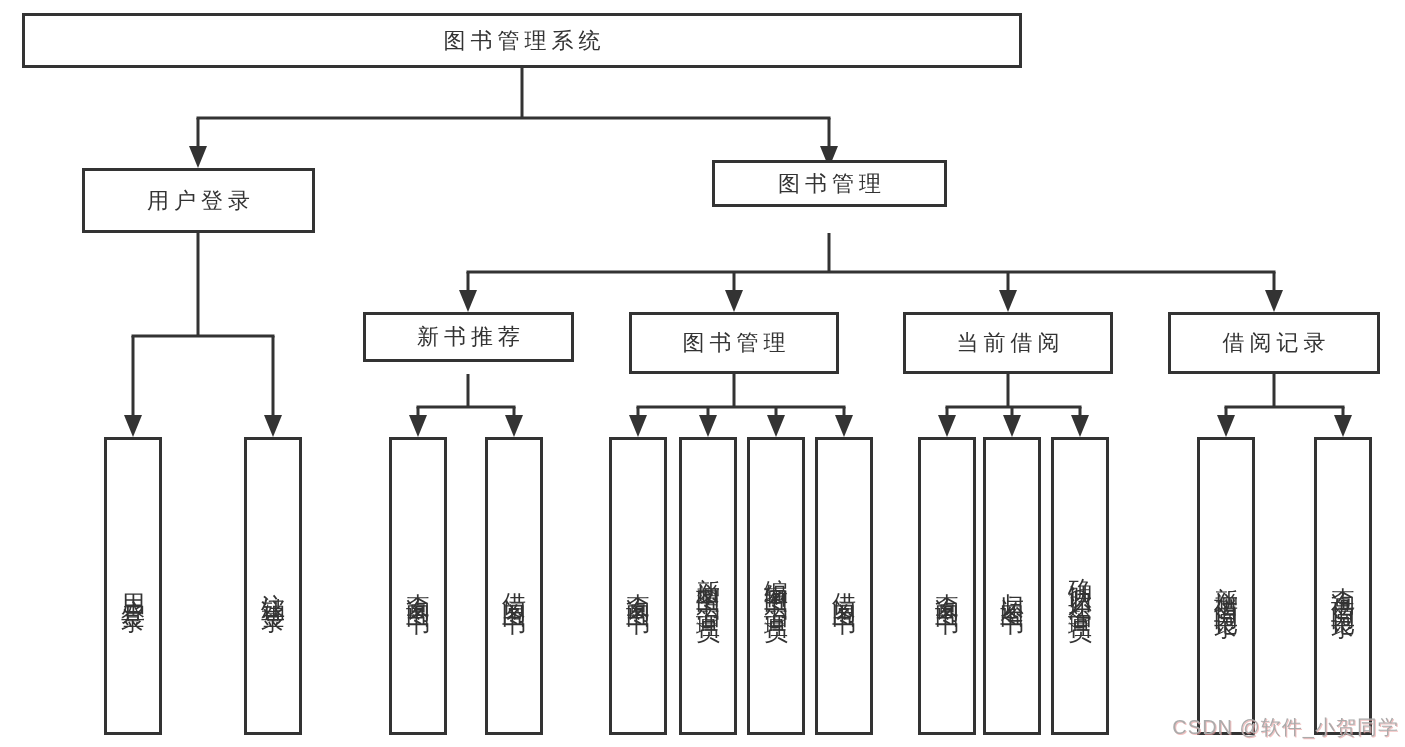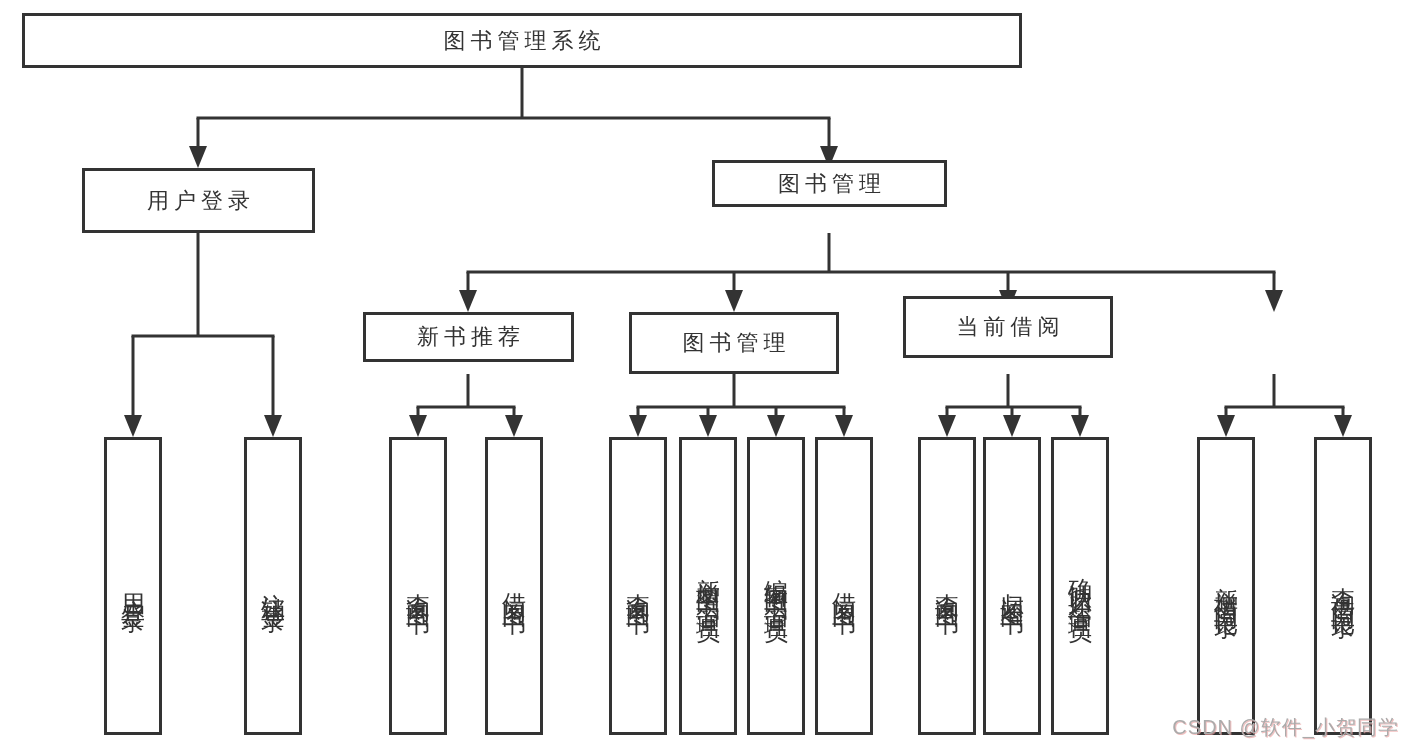--- a/index.html
+++ b/index.html
@@ -43,21 +43,21 @@
     letter-spacing: 6px;
     line-height: 1;
     white-space: nowrap;
   }
   
   .n-root   { left: 22px;   top: 13px;  width: 1000px; height: 55px; }
   .n-login  { left: 82px;   top: 168px; width: 233px;  height: 65px; }
   .n-mgmt   { left: 712px;  top: 160px; width: 235px;  height: 47px; }
   .n-sec0   { left: 363px;  top: 312px; width: 211px;  height: 50px; }
   .n-sec1   { left: 629px;  top: 312px; width: 210px;  height: 62px; }
-  .n-sec2   { left: 903px;  top: 296px; width: 210px;  height: 62px; }
+  .n-sec2   { left: 903px;  top: 312px; width: 210px;  height: 62px; }
   .n-sec3   { left: 1168px; top: 312px; width: 212px;  height: 62px; }
   .leaf     { top: 437px; width: 58px; height: 298px; }
   .l-a0 { left: 104px; }  .l-a1 { left: 244px; }
   .l-b0 { left: 389px; }  .l-b1 { left: 485px; }
   .l-c0 { left: 609px; }  .l-c1 { left: 679px; }  .l-c2 { left: 747px; }  .l-c3 { left: 815px; }
   .l-d0 { left: 918px; }  .l-d1 { left: 983px; }  .l-d2 { left: 1051px; }
   .l-e0 { left: 1197px; } .l-e1 { left: 1314px; }
   .watermark {
     position: absolute;
     top: 714px;
@@ -155,20 +155,23 @@
 
   <div class="box hbox n-sec0">
     <span>新书推荐</span>
   </div>
   <div class="box hbox n-sec1">
     <span>图书管理</span>
   </div>
   <div class="box hbox n-sec2">
     <span>当前借阅</span>
   </div>
+  <div class="box hbox n-sec3">
+    <span>借阅记录</span>
+  </div>
 
   <div class="box vbox leaf l-a0">
     <span>用户登录</span>
   </div>
   <div class="box vbox leaf l-a1">
     <span>注销登录</span>
   </div>
 
   <div class="box vbox leaf l-b0">
     <span>查询图书</span>

